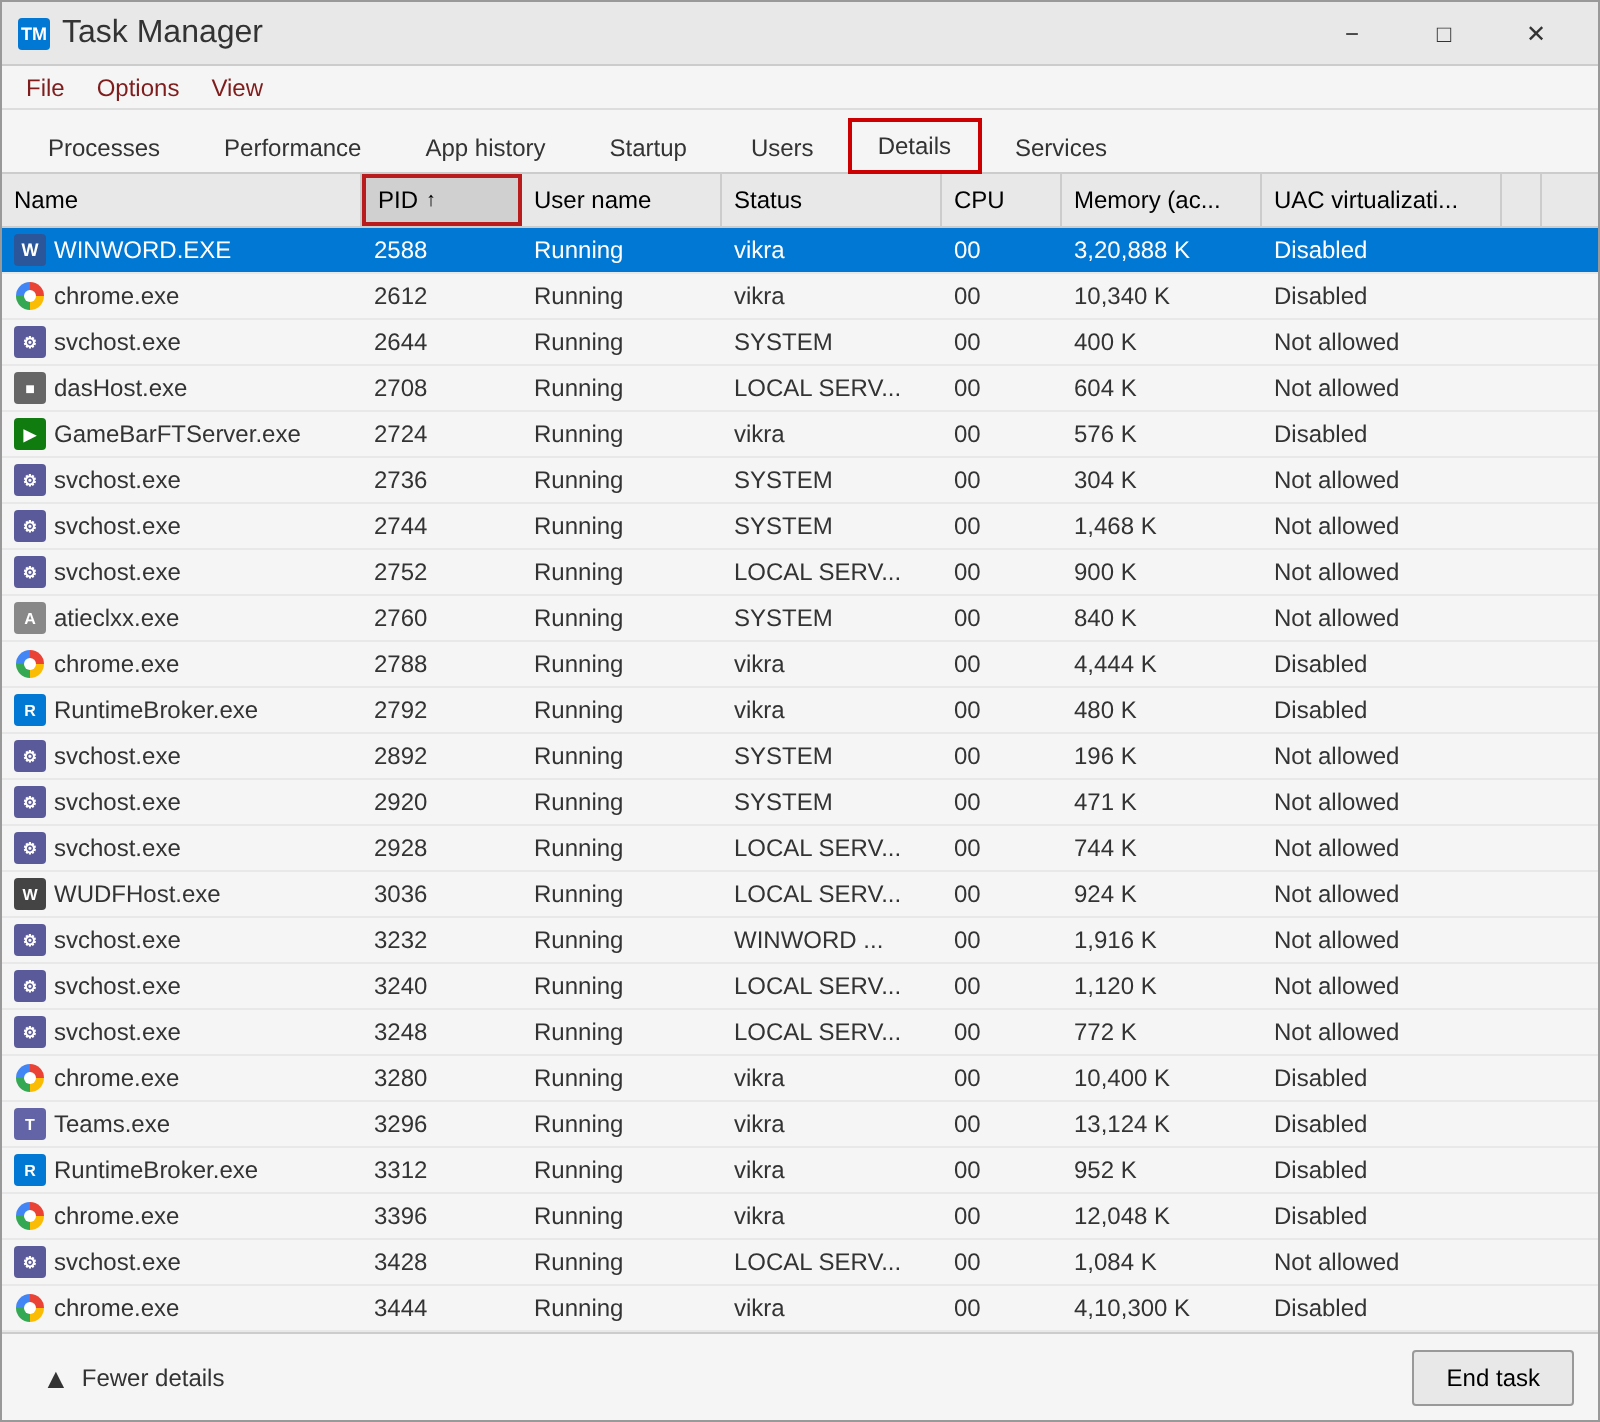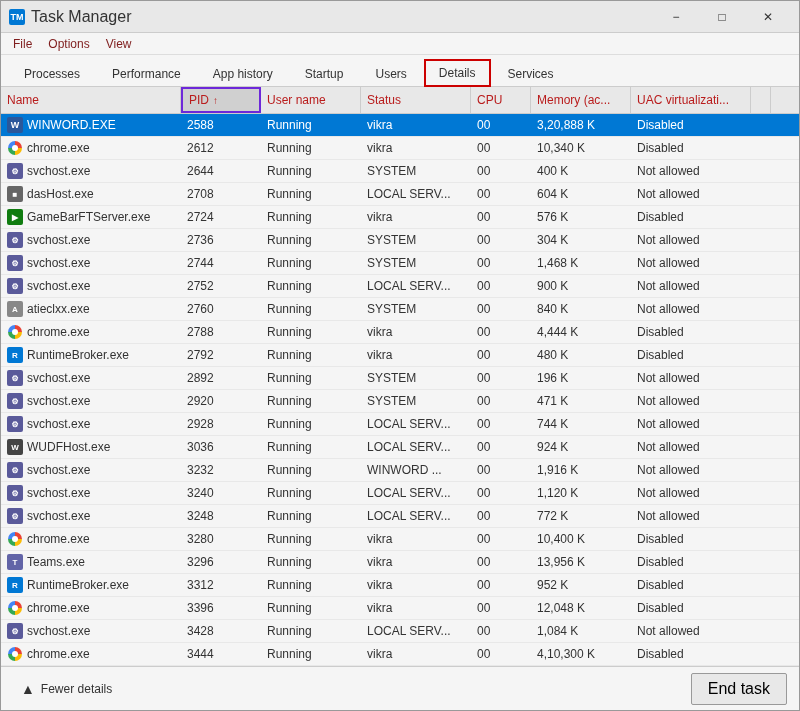--- a/index.html
+++ b/index.html
@@ -115,34 +115,34 @@
     .table-header {
       display: grid;
       grid-template-columns: 180px 80px 100px 110px 60px 100px 120px 20px;
       background: #e8e8e8;
       border-bottom: 1px solid #ccc;
       flex-shrink: 0;
     }
     .col-header {
       padding: 4px 6px;
       font-size: 12px;
-      color: #b91c1c;
+      color: #000000;
       border-right: 1px solid #ccc;
       cursor: pointer;
       user-select: none;
       white-space: nowrap;
       overflow: hidden;
       display: flex;
       align-items: center;
       gap: 4px;
       text-align: center;
     }
     .col-header.sorted {
       background: #d0d0d0;
-      border: 2px solid #6d28d9;
+      border: 2px solid #b91c1c;
     }
     .sort-arrow { font-size: 10px; }
     .table-body {
       overflow-y: auto;
       flex: 1;
     }
     .table-row {
       display: grid;
       grid-template-columns: 180px 80px 100px 110px 60px 100px 120px 20px;
       border-bottom: 1px solid #e8e8e8;
@@ -220,21 +220,21 @@
       font-size: 12px;
       color: #333;
       background: none;
       border: none;
       padding: 4px 8px;
     }
     .end-task-btn {
       background: #e8e8e8;
       border: 1px solid #999;
       padding: 6px 16px;
-      font-size: 16px;
+      font-size: 12px;
       cursor: pointer;
       border-radius: 2px;
     }
   </style>
 </head>
 <body>
 
 <div class="window">
 
   <div class="title-bar">
@@ -537,21 +537,21 @@
   </div>
         <div class="table-row">
     <div class="cell cell-name" style="">
       <div class="proc-icon icon-teams" style="font-size:8px;">T</div>
       <span>Teams.exe</span>
     </div>
     <div class="cell">3296</div>
     <div class="cell">Running</div>
     <div class="cell">vikra</div>
     <div class="cell">00</div>
-    <div class="cell">13,956 K</div>
+    <div class="cell">13,124 K</div>
     <div class="cell">Disabled</div>
     <div class="cell"></div>
   </div>
         <div class="table-row">
     <div class="cell cell-name" style="">
       <div class="proc-icon icon-runtime" style="font-size:8px;">R</div>
       <span>RuntimeBroker.exe</span>
     </div>
     <div class="cell">3312</div>
     <div class="cell">Running</div>

